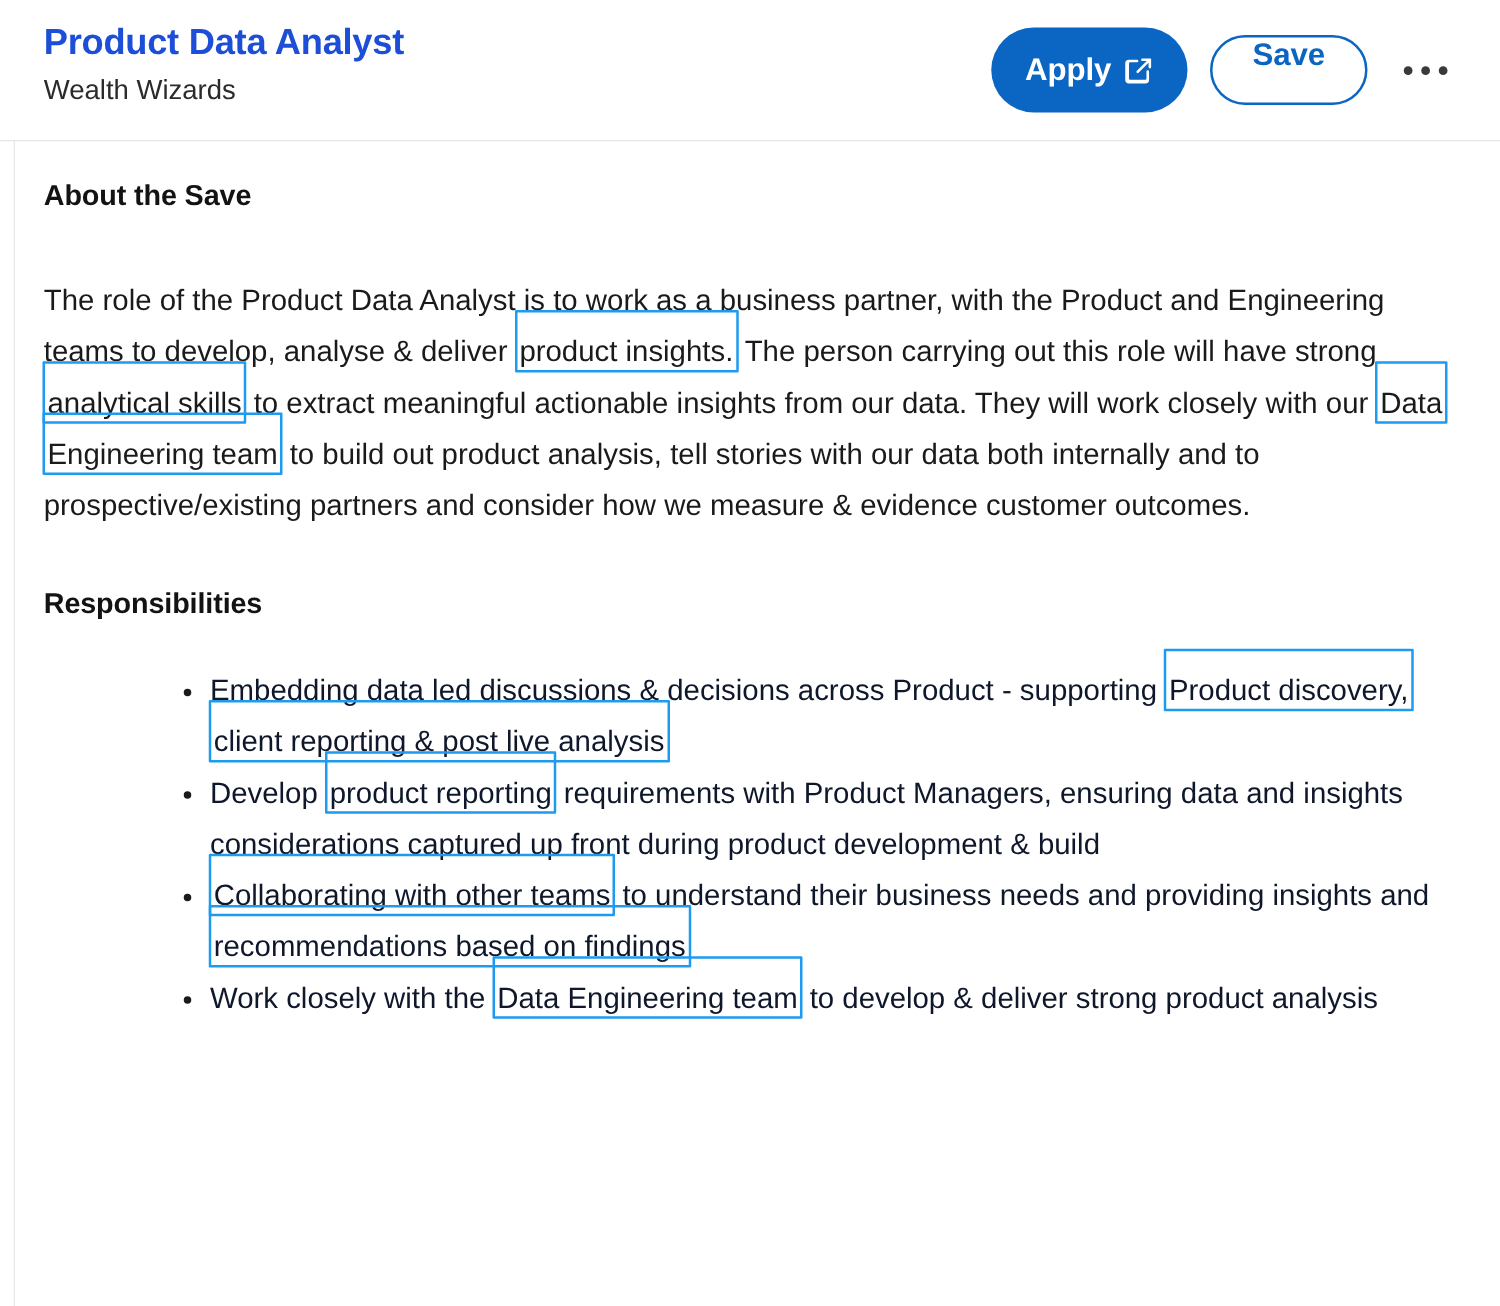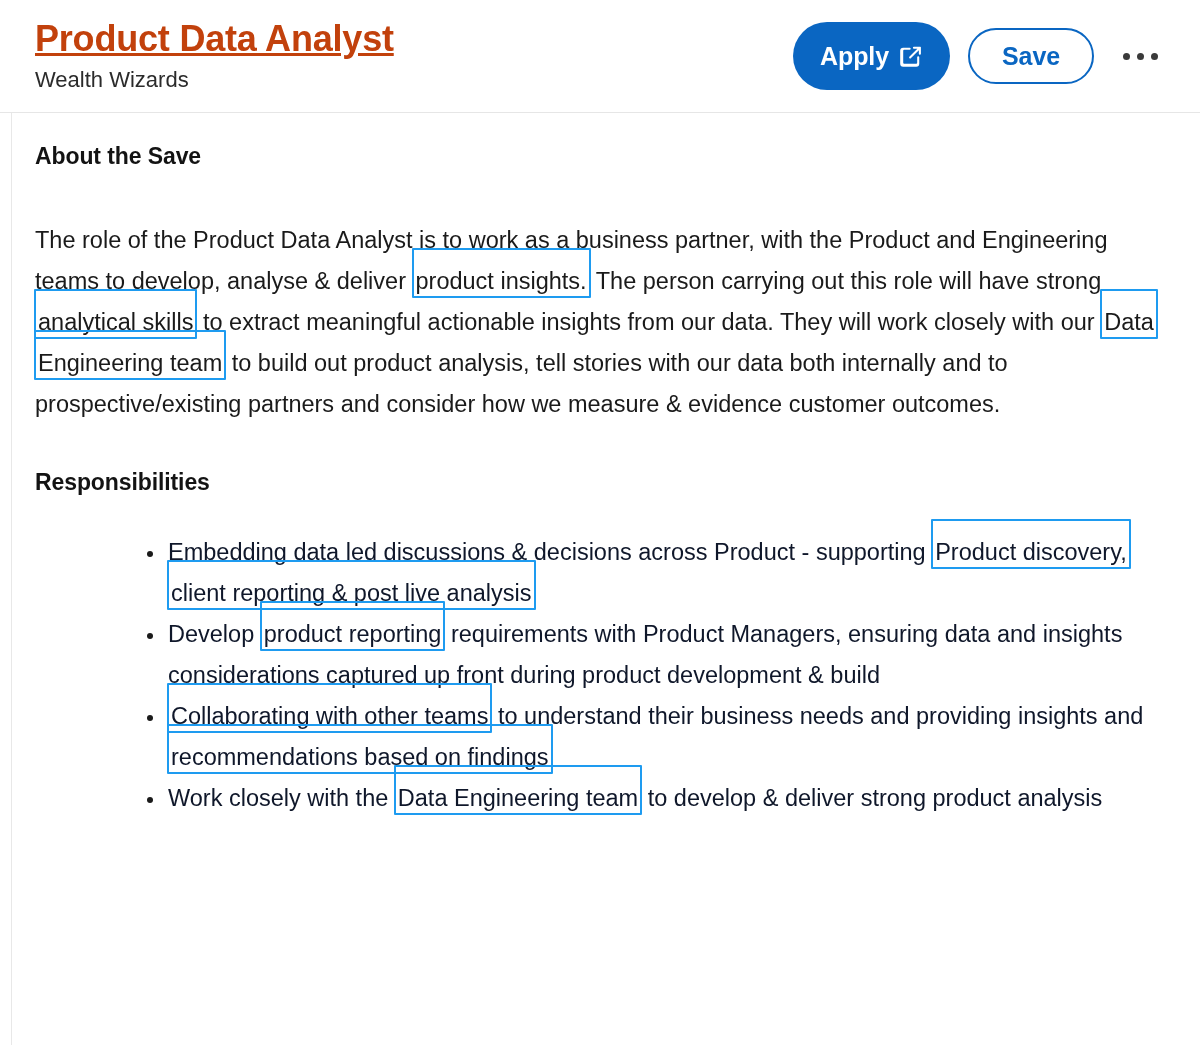--- a/index.html
+++ b/index.html
@@ -36,28 +36,27 @@
     display: flex;
     align-items: flex-start;
     justify-content: space-between;
     border-bottom: 1px solid #e6e6e6;
     background: #fff;
   }
   .header-titles {
     padding-top: 17px;
   }
   .job-title {
-    font-size: 36px;
+    font-size: 29px;
     font-weight: bold;
     line-height: 1.2;
     letter-spacing: -0.2px;
-    color: #c2410c;
+    color: #1d4ed8;
     margin: 0;
     white-space: nowrap;
-    text-decoration: underline;
   }
   .company-name {
     font-size: 22px;
     font-weight: 400;
     line-height: 1.25;
     color: #2b2b2b;
     margin: 6px 0 0 0;
     white-space: nowrap;
   }
 
@@ -82,21 +81,20 @@
     font-family: "Liberation Sans", sans-serif;
     font-size: 25px;
     font-weight: bold;
     letter-spacing: -0.1px;
     cursor: pointer;
   }
   .btn-apply svg { display: block; }
 
   .btn-save {
     display: inline-flex;
-    align-items: center;
     justify-content: center;
     background: #ffffff;
     color: #0a66c2;
     border: 2px solid #0a66c2;
     border-radius: 999px;
     height: 56px;
     padding: 0 32px;
     font-family: "Liberation Sans", sans-serif;
     font-size: 25px;
     font-weight: bold;

